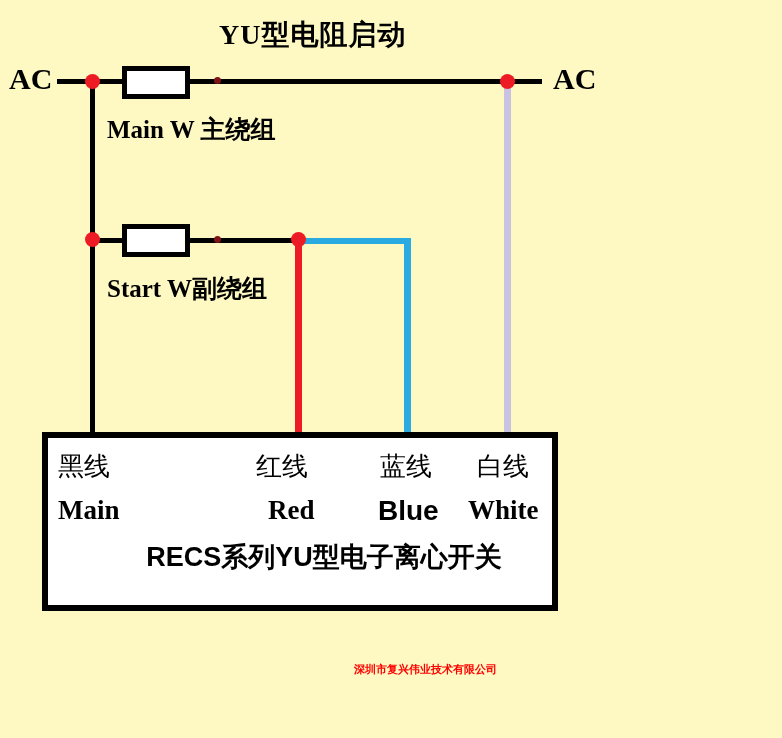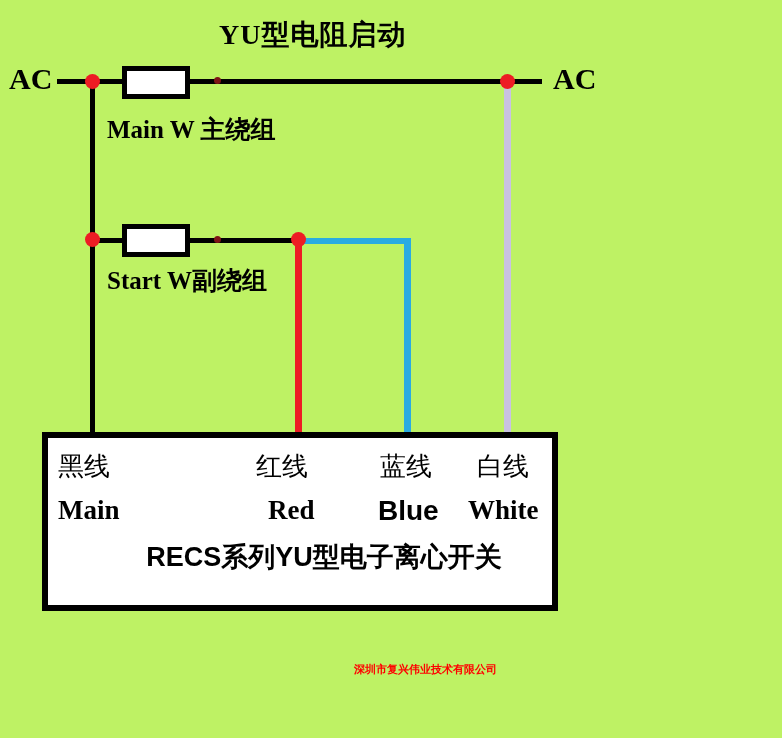--- a/index.html
+++ b/index.html
@@ -1,26 +1,26 @@
 <!DOCTYPE html>
 <html><head>
 <meta charset="utf-8">
 <style>
   html,body{margin:0;padding:0;background:#fff;}
-  .stage{position:relative;width:782px;height:738px;background:#bef264;overflow:hidden;
+  .stage{position:relative;width:782px;height:738px;background:#fef9c3;overflow:hidden;
          font-family:"Liberation Serif","DejaVu Serif",serif;}
   .abs{position:absolute;}
   
   .title{left:219px;top:16px;font-size:28px;font-weight:bold;letter-spacing:1px;color:#000;}
   .ac{font-size:30px;font-weight:bold;color:#000;}
   .ac-left{left:9px;top:62px;}
   .ac-right{left:553px;top:62px;}
   .winding-label{font-size:25px;font-weight:bold;color:#000;}
   .main-w{left:107px;top:113px;}
-  .start-w{left:107px;top:264px;}
+  .start-w{left:107px;top:272px;}
   
   .wire{position:absolute;background:#000;}
   .wire-red{background:#ED1C24;}
   .wire-blue{background:#29ABE2;}
   .wire-white{background:#C9C2E2;}
   
   .resistor{position:absolute;width:68px;height:33px;border:5px solid #000;background:#fff;box-sizing:border-box;}
   
   .dot{position:absolute;width:15px;height:15px;border-radius:50%;background:#ED1C24;}
   .dot-small{position:absolute;width:7px;height:7px;border-radius:50%;background:#7E1416;}

